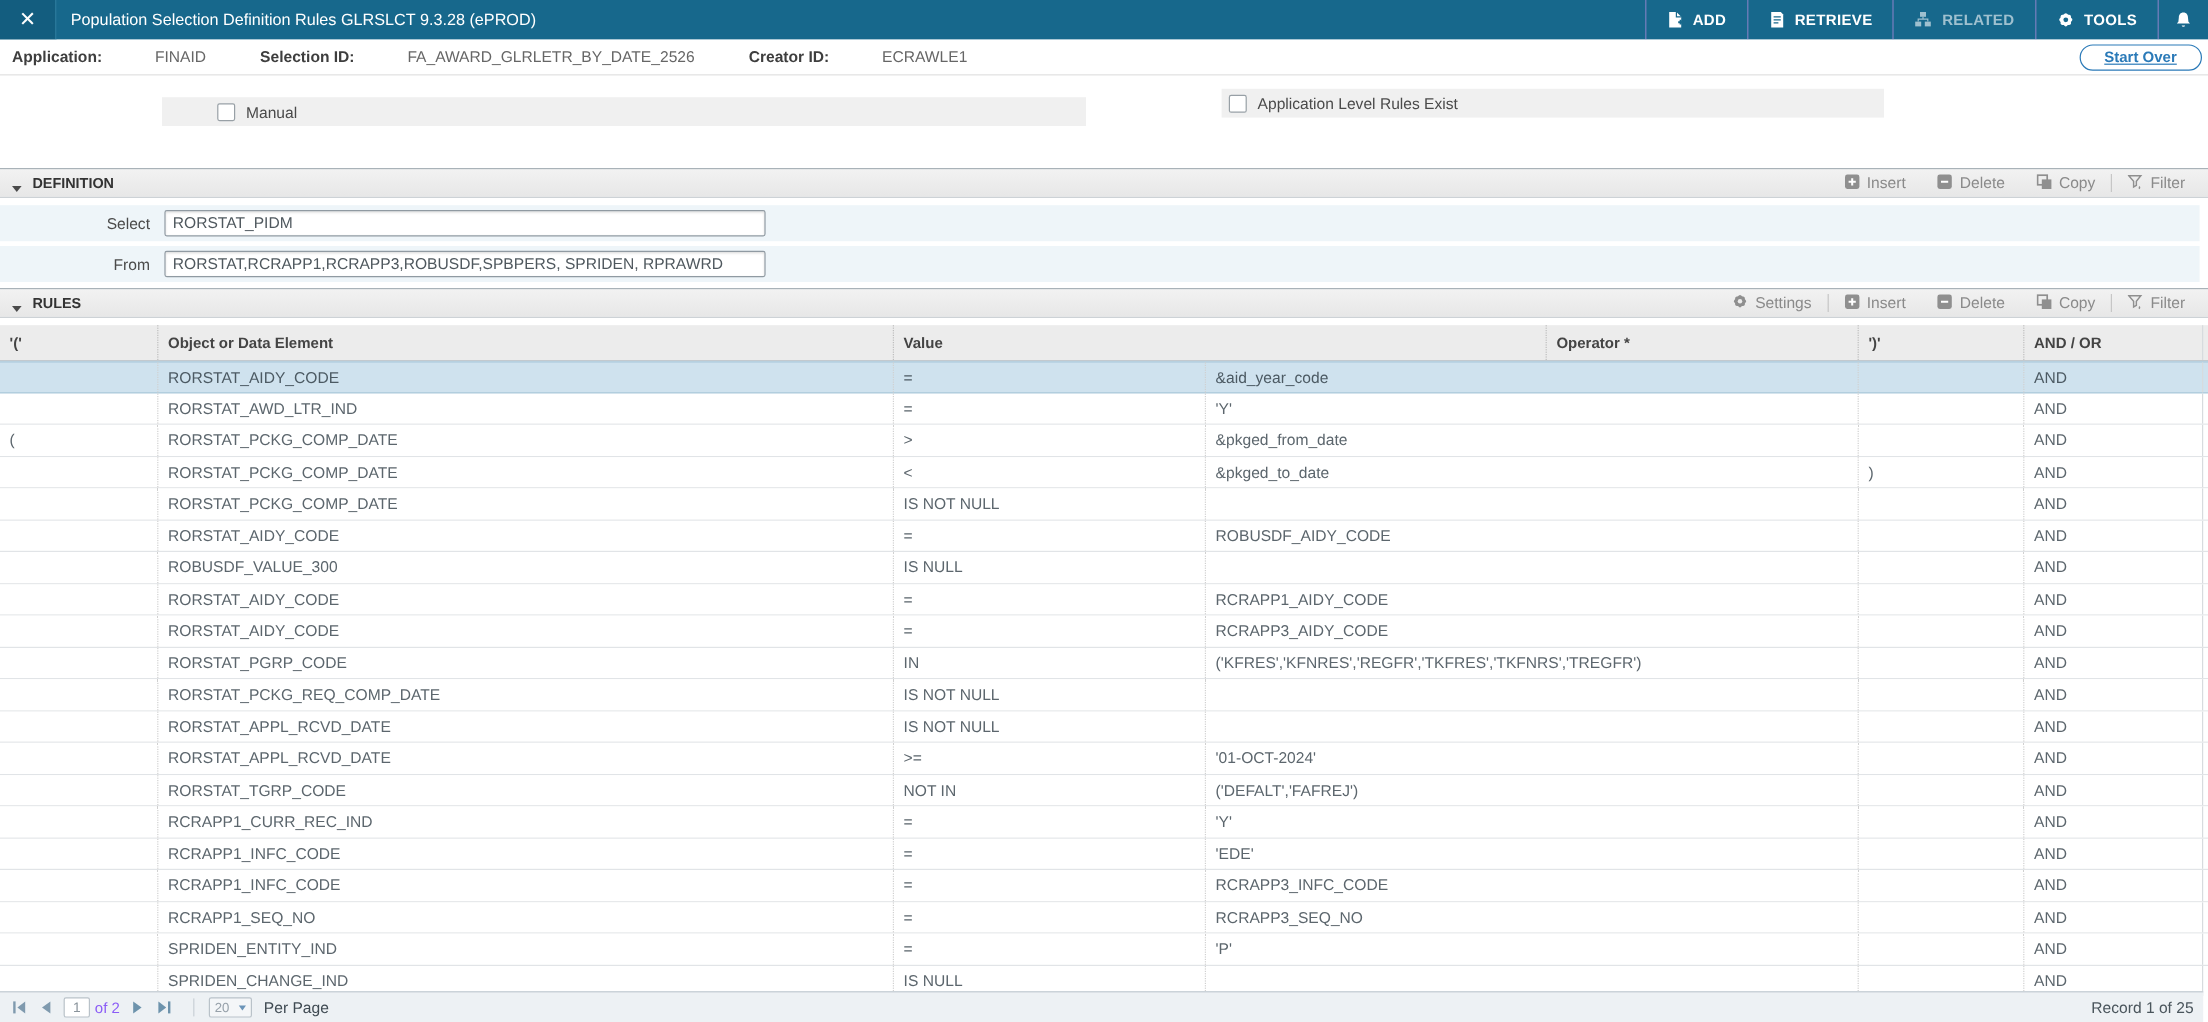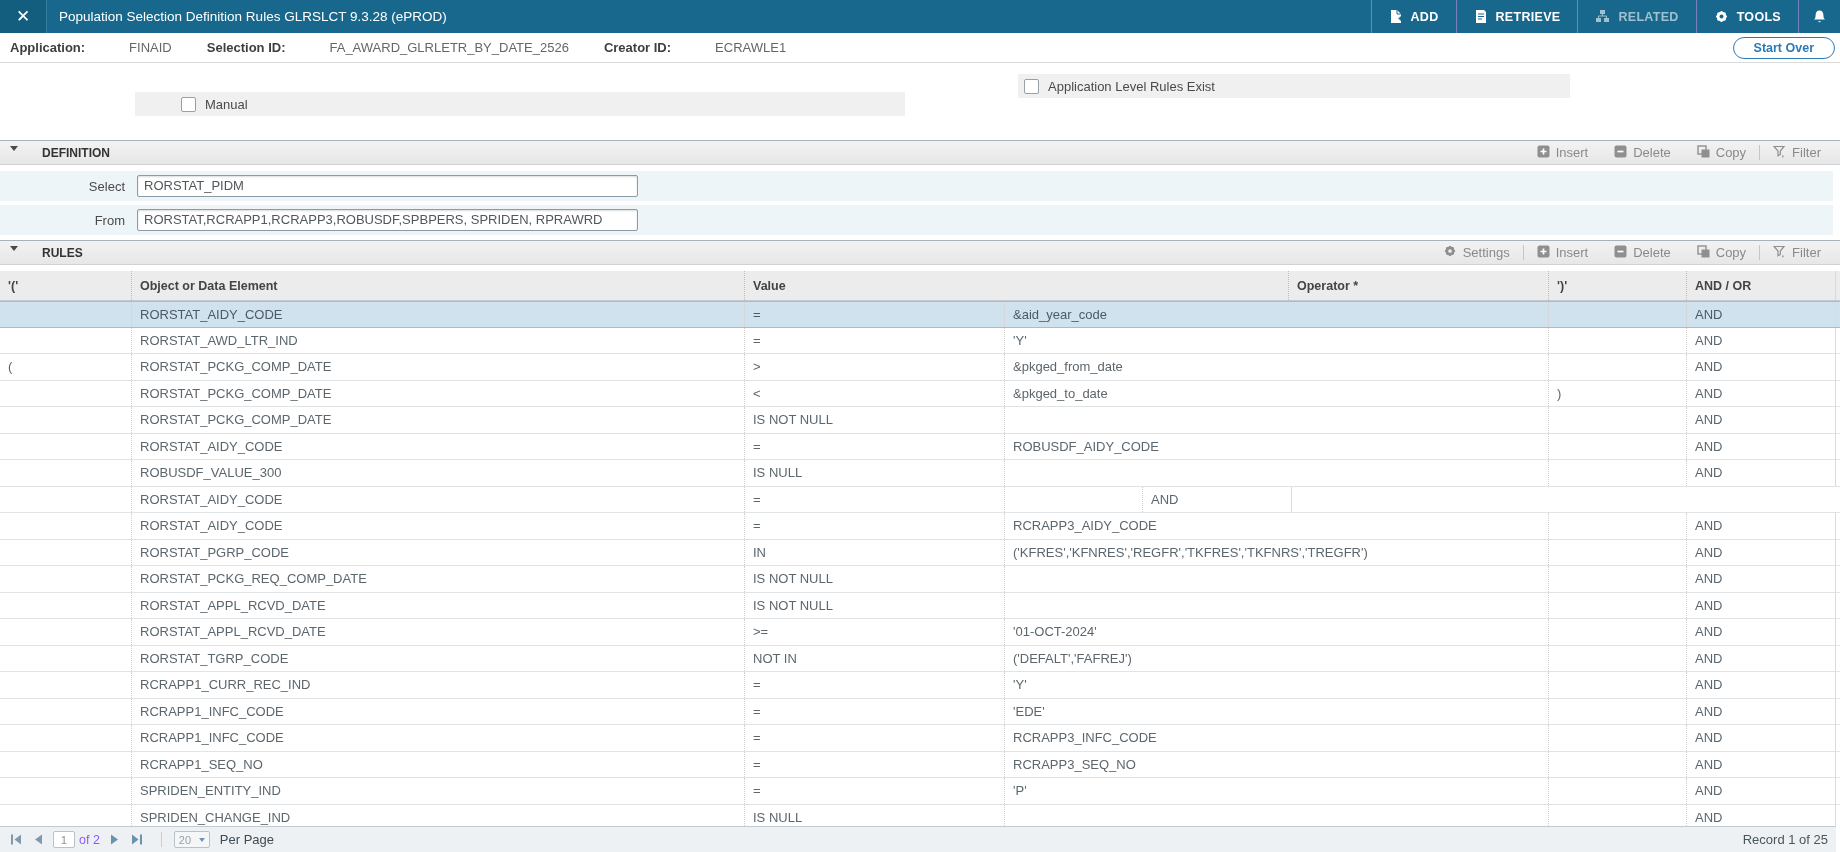--- a/index.html
+++ b/index.html
@@ -14,42 +14,42 @@
   .topbar-title { color:#fff; font-size:13.5px; margin-left:12px; display:flex; align-items:center; }
   .topbar-actions { position:absolute; right:0; top:0; height:100%; display:flex; align-items:stretch; }
   .tb-btn { display:flex; align-items:center; gap:8px; padding:0 17px; color:#fff; font-size:12.5px;
             font-weight:bold; border-left:1px solid #7a7fc0; letter-spacing:.3px; }
   .tb-btn.disabled { color:#9fc0cf; }
   .tb-btn svg, .bell-area svg { display:block; }
   .bell-area { border-left:1px solid #7a7fc0; padding:0 13px; display:flex; align-items:center; }
 
   
   .infobar { height:30px; border-bottom:1px solid #dadada; display:flex; align-items:center;
-             padding-left:10px; gap:35px; position:relative; background:#fff; }
+             padding-left:10px; gap:45px; position:relative; background:#fff; }
   .kv { display:flex; gap:6px; font-size:13px; align-items:center; }
   .kv .k { font-weight:bold; color:#3e3e3e; }
   .kv .v { color:#666;margin-left:38px; }
   .start-over { position:absolute; right:5px; top:4px; height:22px; padding:0 20px; border:1px solid #2b7ab8;
                 border-radius:12px; background:#fff; color:#2b7ab8; font-weight:bold; font-size:12.5px;
-                display:flex; align-items:center; cursor:pointer; }
+                display:flex; align-items:center; cursor:pointer;text-decoration:underline; }
 
   
   .keyblock { position:relative; height:77px; background:#fff; }
   .strip { position:absolute; height:24px; background:#f0f0f0; display:flex; align-items:center;
            gap:9px; padding-left:6px; }
-  .strip-manual { left:135px; top:29px; width:770px;padding-left:46px; }
+  .strip-manual { left:135px; top:18px; width:770px;padding-left:46px; }
   .strip-locked { left:135px; top:43px; width:770px; }
   .strip-app    { left:1018px; top:11px; width:552px; }
   .cb { width:15px; height:15px; background:#fff; border:1px solid #98a0a6; border-radius:2px; cursor:pointer; }
   .cb-label { font-size:13px; color:#4a4a4a; }
 
   
   .section-bar { height:25px; background:linear-gradient(#f2f2f2,#e7e7e7); border-top:1px solid #a9b2b8;
                  border-bottom:1px solid #cdd2d6; display:flex; align-items:center; padding:0 10px; position:relative; }
-  .section-title { font-size:12px; font-weight:bold; color:#333; display:flex; align-items:flex-start; gap:24px; cursor:pointer; }
+  .section-title { font-size:12px; font-weight:bold; color:#333; display:flex; align-items:flex-end; gap:9px; cursor:pointer; }
   .caret-down { width:0; height:0; border-left:4px solid transparent; border-right:4px solid transparent;
                 border-top:5px solid #4a4a4a; }
   .section-tools { position:absolute; right:6px; top:0; height:100%; display:flex; align-items:center; }
   .tool-btn { display:flex; align-items:center; gap:6px; color:#8a8a8a; font-size:13px; padding:0 13px; cursor:pointer; }
   .tool-sep { width:1px; height:15px; background:#c6c6c6; }
 
   
   .def-content { position:relative; height:71px; background:#fff; }
   .def-row { position:absolute; left:0; width:1833px; height:30px; background:#eef5f9; display:flex; align-items:center; }
   .def-row-1 { top:6px; } .def-row-2 { top:40px; }
@@ -342,20 +342,21 @@
       <div class="cell w-obj">ROBUSDF_VALUE_300</div>
       <div class="cell w-op">IS NULL</div>
       <div class="cell w-val"></div>
       <div class="cell w-close"></div>
       <div class="cell w-andor">AND</div>
     </div>
       <div class="rrow">
       <div class="cell w-open"></div>
       <div class="cell w-obj">RORSTAT_AIDY_CODE</div>
       <div class="cell w-op">=</div>
+      <div class="cell w-val">RCRAPP1_AIDY_CODE</div>
       <div class="cell w-close"></div>
       <div class="cell w-andor">AND</div>
     </div>
       <div class="rrow">
       <div class="cell w-open"></div>
       <div class="cell w-obj">RORSTAT_AIDY_CODE</div>
       <div class="cell w-op">=</div>
       <div class="cell w-val">RCRAPP3_AIDY_CODE</div>
       <div class="cell w-close"></div>
       <div class="cell w-andor">AND</div>

